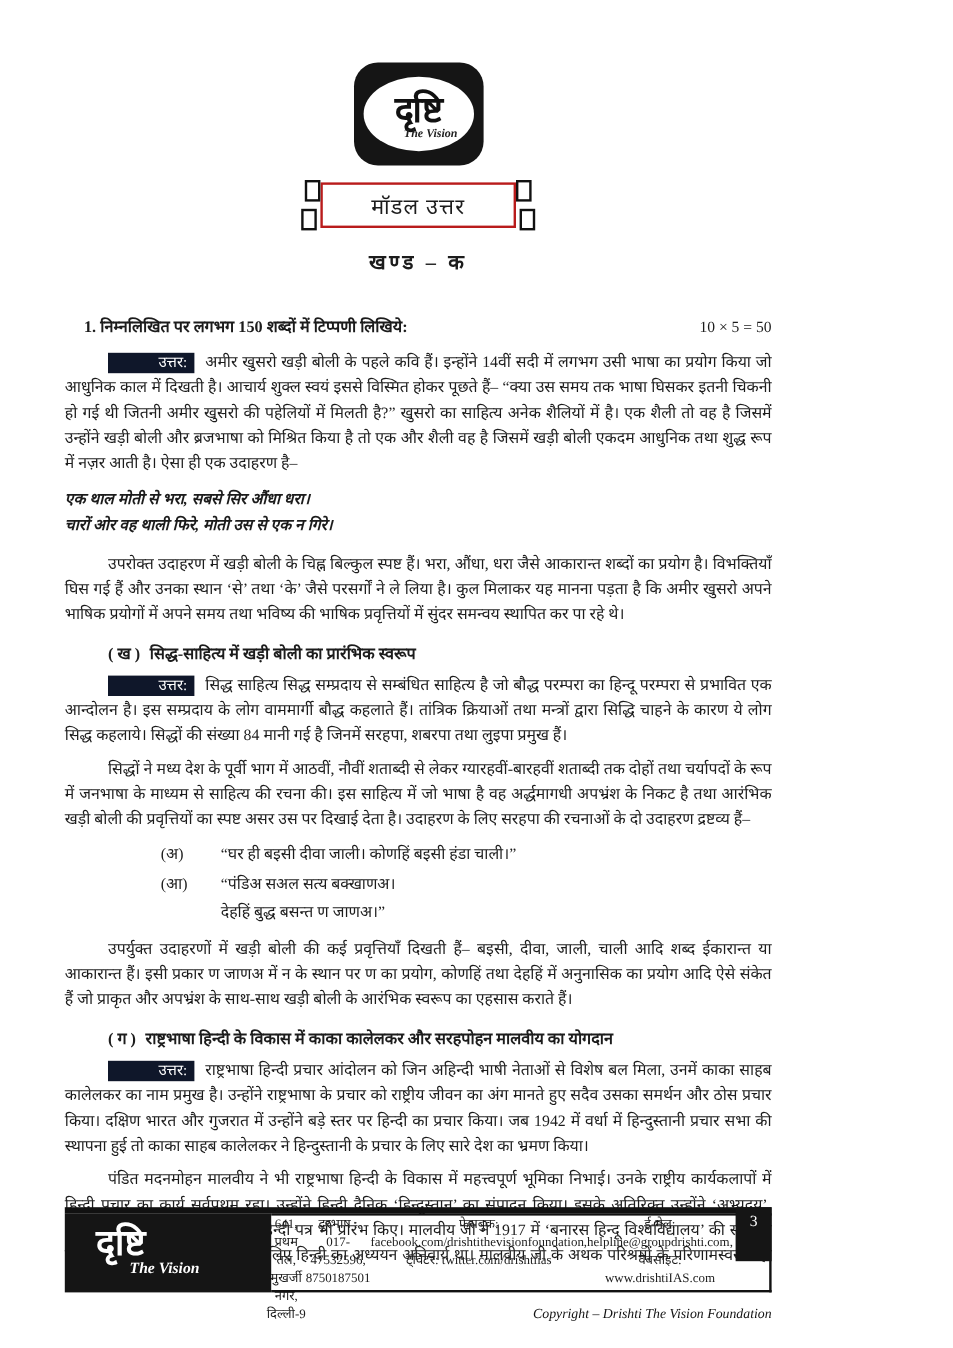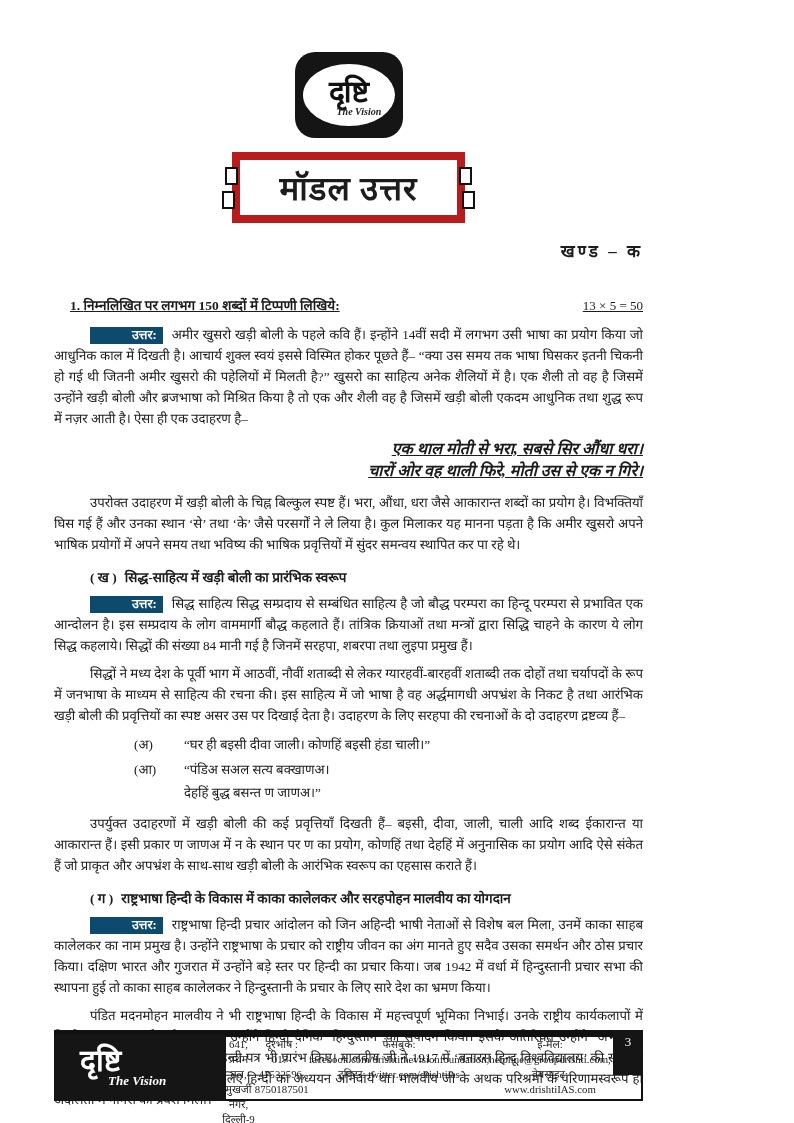--- a/index.html
+++ b/index.html
@@ -23,50 +23,50 @@
   .logo-oval {
     width:92px; height:62px; background:#ffffff; border-radius:50%;
     position:relative; display:flex; align-items:center; justify-content:center;
   }
   .logo-brand { font-size:30px; font-weight:bold; letter-spacing:-1px; margin-top:-10px; color:#111; }
   .logo-tagline { position:absolute; bottom:9px; left:34px; font-style:italic; font-weight:bold; font-size:10px; color:#222; }
 
   
   .title-box-wrap { display:flex; justify-content:center; margin:4px 0 16px; }
   .title-box {
-    position:relative; border:8px solid #b91c1c; padding:5px 40px;
-    font-size:33px; font-weight:bold; letter-spacing:1px;
+    position:relative; border:2px solid #b91c1c; padding:5px 40px;
+    font-size:18px; font-weight:normal; letter-spacing:1px;
   }
   .orn { position:absolute; top:50%; width:16px; height:46px; transform:translateY(-50%); }
   .orn::before, .orn::after { content:""; position:absolute; width:9px; height:14px; border:2px solid #111; background:#fff; }
   .orn-left  { left:-18px; }
   .orn-left::before { right:0; top:2px; }
   .orn-left::after  { left:0; bottom:2px; }
   .orn-right { right:-18px; }
   .orn-right::before { left:0; top:2px; }
   .orn-right::after  { right:0; bottom:2px; }
 
-  .khand { text-align:right; font-weight:bold; font-size:17px; letter-spacing:3px; margin:0 0 34px; }
+  .khand { text-align:center; font-weight:bold; font-size:17px; letter-spacing:3px; margin:0 0 34px; }
 
   
-  .q-row { display:flex; justify-content:space-between; align-items:baseline; margin:4px 0 10px;text-decoration:underline; }
+  .q-row { display:flex; justify-content:space-between; align-items:baseline; margin:4px 0 10px; }
   .q-text { font-weight:bold; font-size:13.5px; padding-left:16px; }
   .q-marks { font-size:13px; }
 
   .sub-heading { font-weight:bold; font-size:13.5px; margin:13px 0 7px; padding-left:36px; }
   .sub-heading .part-label { margin-right:8px; }
 
   .para { font-size:13.2px; line-height:21px; text-align:justify; margin:0 0 7px; }
   .para.indent { text-indent:36px; }
   .ans-label {
-    display:inline-block; background:#0c4a6e; color:#fff; font-weight:bold;
+    display:inline-block; background:#0f172a; color:#fff; font-weight:normal;
     font-size:12.5px; line-height:17px; padding:0 6px; margin-right:9px;
   }
 
-  .couplet { text-align:right; font-style:italic; font-weight:bold; font-size:16px; line-height:22px; margin:9px 0 10px;text-decoration:underline; }
+  .couplet { text-align:left; font-style:italic; font-weight:bold; font-size:13px; line-height:22px; margin:9px 0 10px; }
 
   .quote-row { display:flex; font-size:13.2px; line-height:23px; padding-left:80px; margin:2px 0; }
   .quote-label { width:50px; flex:0 0 50px; }
   .quote-text  { }
 
   
   .footer { position:absolute; left:54px; right:54px; bottom:22px; }
   .footer-bar { height:5px; background:#111; }
   .footer-row { position:relative; height:66px; }
   .footer-logo {
@@ -109,21 +109,21 @@
     </div>
   </div>
 
   <div class="khand">खण्ड – क</div>
 
   <div class="q-row">
     <div class="q-text">
       <span>1.</span>
       <span>निम्नलिखित पर लगभग 150 शब्दों में टिप्पणी लिखिये:</span>
     </div>
-    <div class="q-marks">13 × 5 = 50</div>
+    <div class="q-marks">10 × 5 = 50</div>
   </div>
 
   <p class="para indent"><span class="ans-label">उत्तर:</span><span>अमीर खुसरो खड़ी बोली के पहले कवि हैं। इन्होंने 14वीं सदी में लगभग उसी भाषा का प्रयोग किया जो आधुनिक काल में दिखती है। आचार्य शुक्ल स्वयं इससे विस्मित होकर पूछते हैं– “क्या उस समय तक भाषा घिसकर इतनी चिकनी हो गई थी जितनी अमीर खुसरो की पहेलियों में मिलती है?” खुसरो का साहित्य अनेक शैलियों में है। एक शैली तो वह है जिसमें उन्होंने खड़ी बोली और ब्रजभाषा को मिश्रित किया है तो एक और शैली वह है जिसमें खड़ी बोली एकदम आधुनिक तथा शुद्ध रूप में नज़र आती है। ऐसा ही एक उदाहरण है–</span></p>
   <div class="couplet">
     <div>एक थाल मोती से भरा, सबसे सिर औंधा धरा।</div>
     <div>चारों ओर वह थाली फिरे, मोती उस से एक न गिरे।</div>
   </div>
   <p class="para indent">उपरोक्त उदाहरण में खड़ी बोली के चिह्न बिल्कुल स्पष्ट हैं। भरा, औंधा, धरा जैसे आकारान्त शब्दों का प्रयोग है। विभक्तियाँ घिस गई हैं और उनका स्थान ‘से’ तथा ‘के’ जैसे परसर्गों ने ले लिया है। कुल मिलाकर यह मानना पड़ता है कि अमीर खुसरो अपने भाषिक प्रयोगों में अपने समय तथा भविष्य की भाषिक प्रवृत्तियों में सुंदर समन्वय स्थापित कर पा रहे थे।</p>
 
   <div class="sub-heading">
@@ -160,15 +160,16 @@
         <span class="fl-tagline">The Vision</span>
       </div>
       <div class="footer-contact">
         <div>641, प्रथम तल, मुखर्जी नगर, दिल्ली-9</div>
         <div>दूरभाष : 017-47532596, 8750187501</div>
         <div>फेसबुक: facebook.com/drishtithevisionfoundation, ट्विटर: twitter.com/drishtiias</div>
         <div>ई-मेल: helpline@groupdrishti.com, वेबसाइट: www.drishtiIAS.com</div>
       </div>
       <div class="footer-page">3</div>
     </div>
+    <div class="copyright">Copyright – Drishti The Vision Foundation</div>
   </div>
 
 </div>
 
 </body></html>

